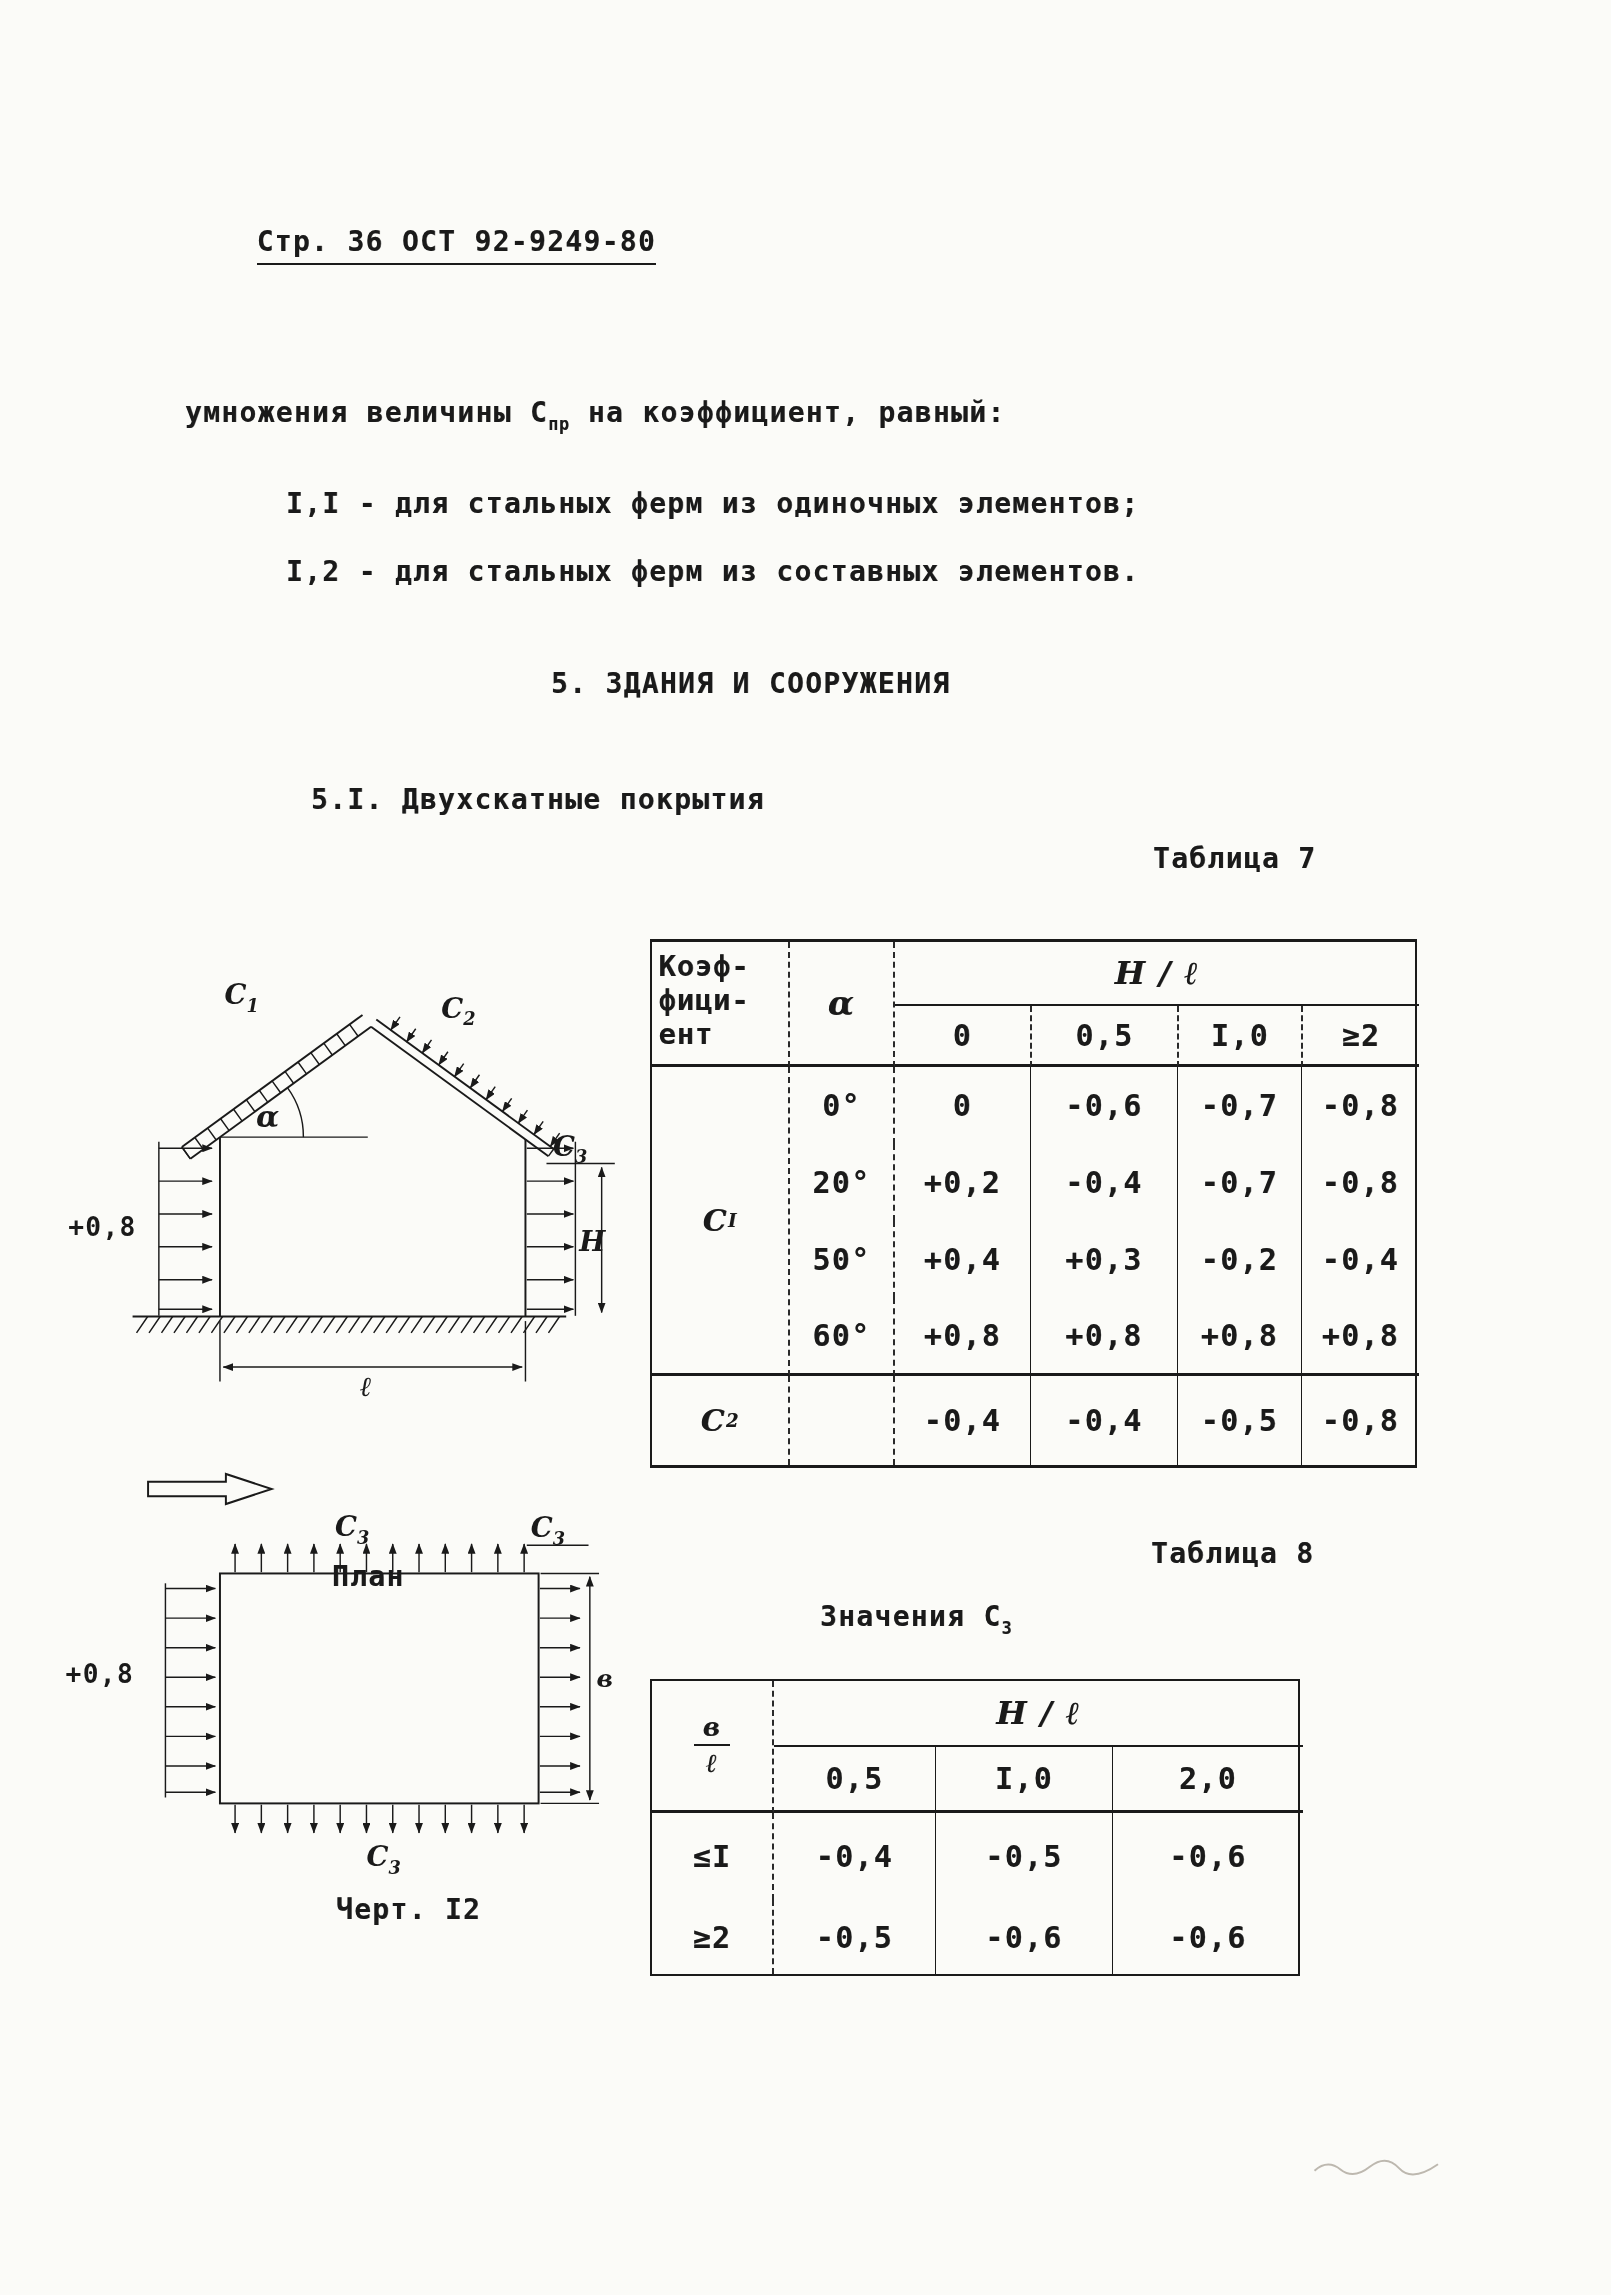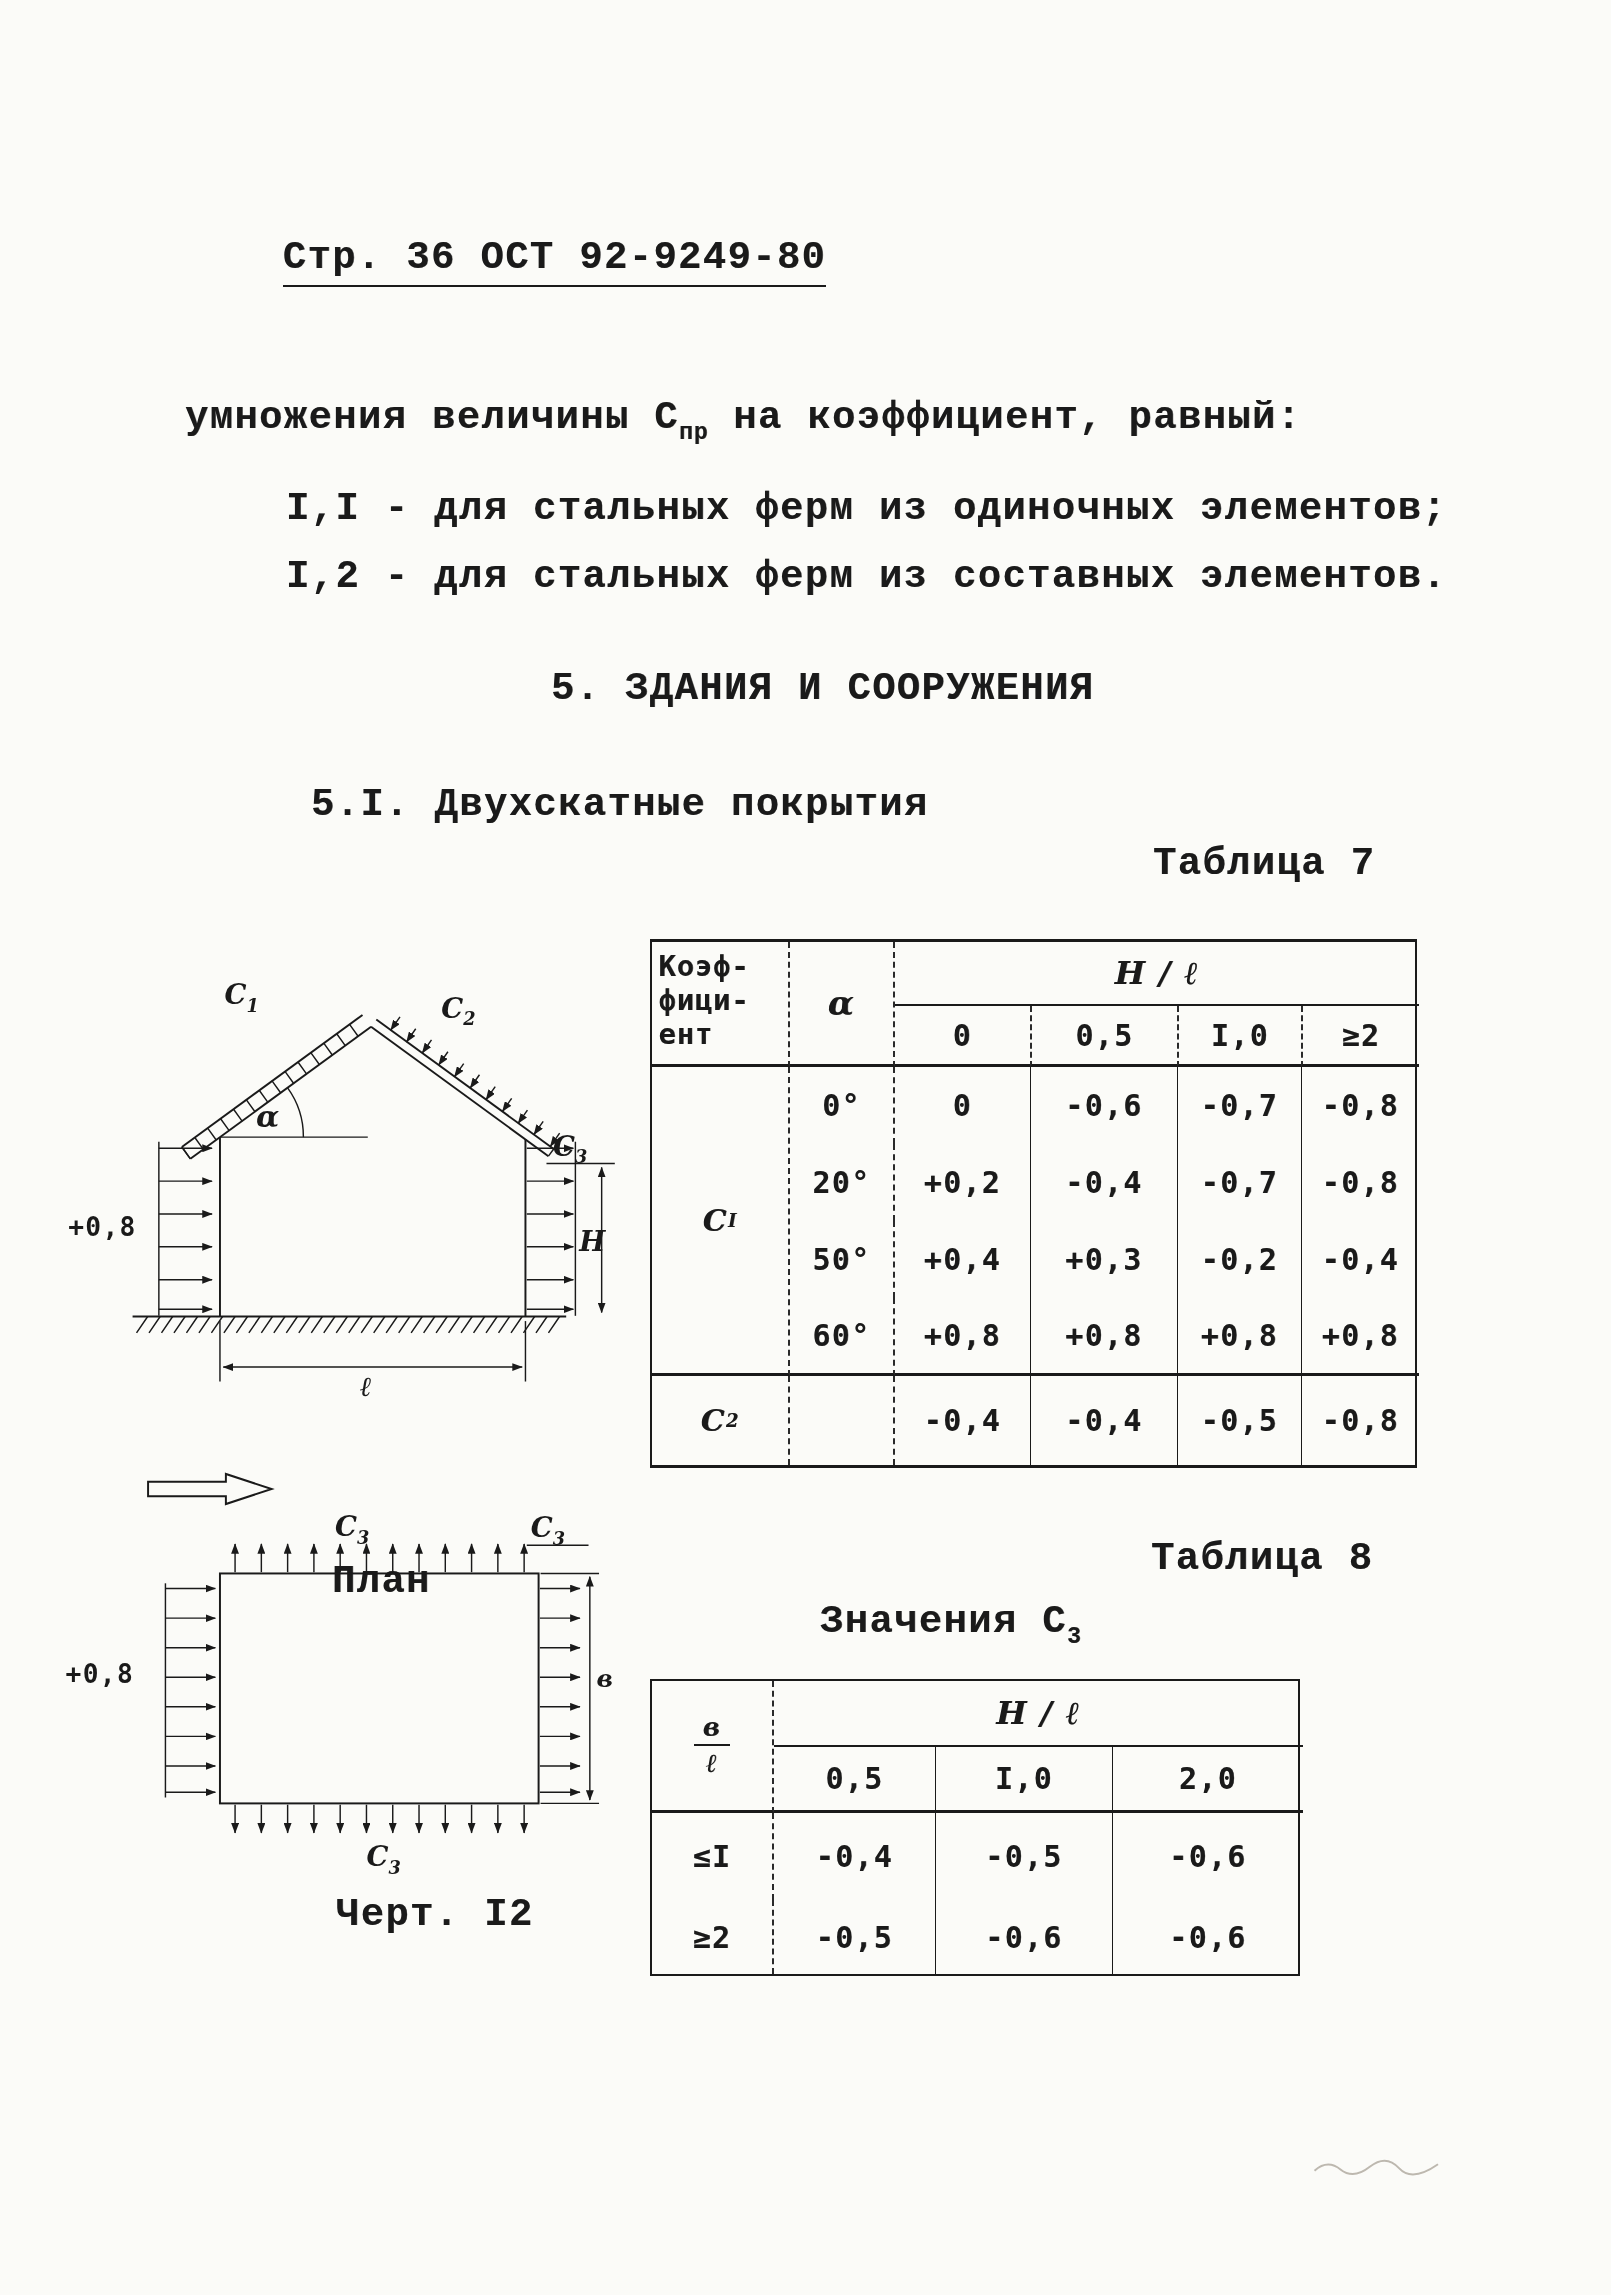--- a/index.html
+++ b/index.html
@@ -4,23 +4,22 @@
 <style>
   * { box-sizing: border-box; margin: 0; padding: 0; }
   body { margin: 0; background: #d8d8d4; }
   .page {
     position: relative; width: 1612px; height: 2295px; margin: 0 auto;
     background: #fbfbf8; overflow: hidden; color: #1a1a1a;
     font-family: "DejaVu Sans Mono", monospace;
   }
   .abs { position: absolute; }
   .tw {
-    font-weight: 700; font-size: 39px; letter-spacing: 1.3px; white-space: pre;
+    font-weight: 700; font-size: 28px; letter-spacing: 1.3px; white-space: pre;
     text-shadow: 0.4px 0.4px 0 rgba(25,25,25,.5);
-    font-family: Liberation Mono, monospace;
   }
   .uline { border-bottom: 2.6px solid #1a1a1a; padding-bottom: 4.6px; }
   .sub { font-size: 0.6em; vertical-align: -0.45em; letter-spacing: 0.7px; }
 
   
   .t7, .t8 { position: absolute; display: grid; border: 2.6px solid #1a1a1a; background: transparent; }
   .t7 {
     left: 650px; top: 939px; width: 767px; height: 529px;
     grid-template-columns: 138px 105px 135px 147px 124px 118px;
     grid-template-rows: 64px 61px 77px 77px 77px 78px auto;

